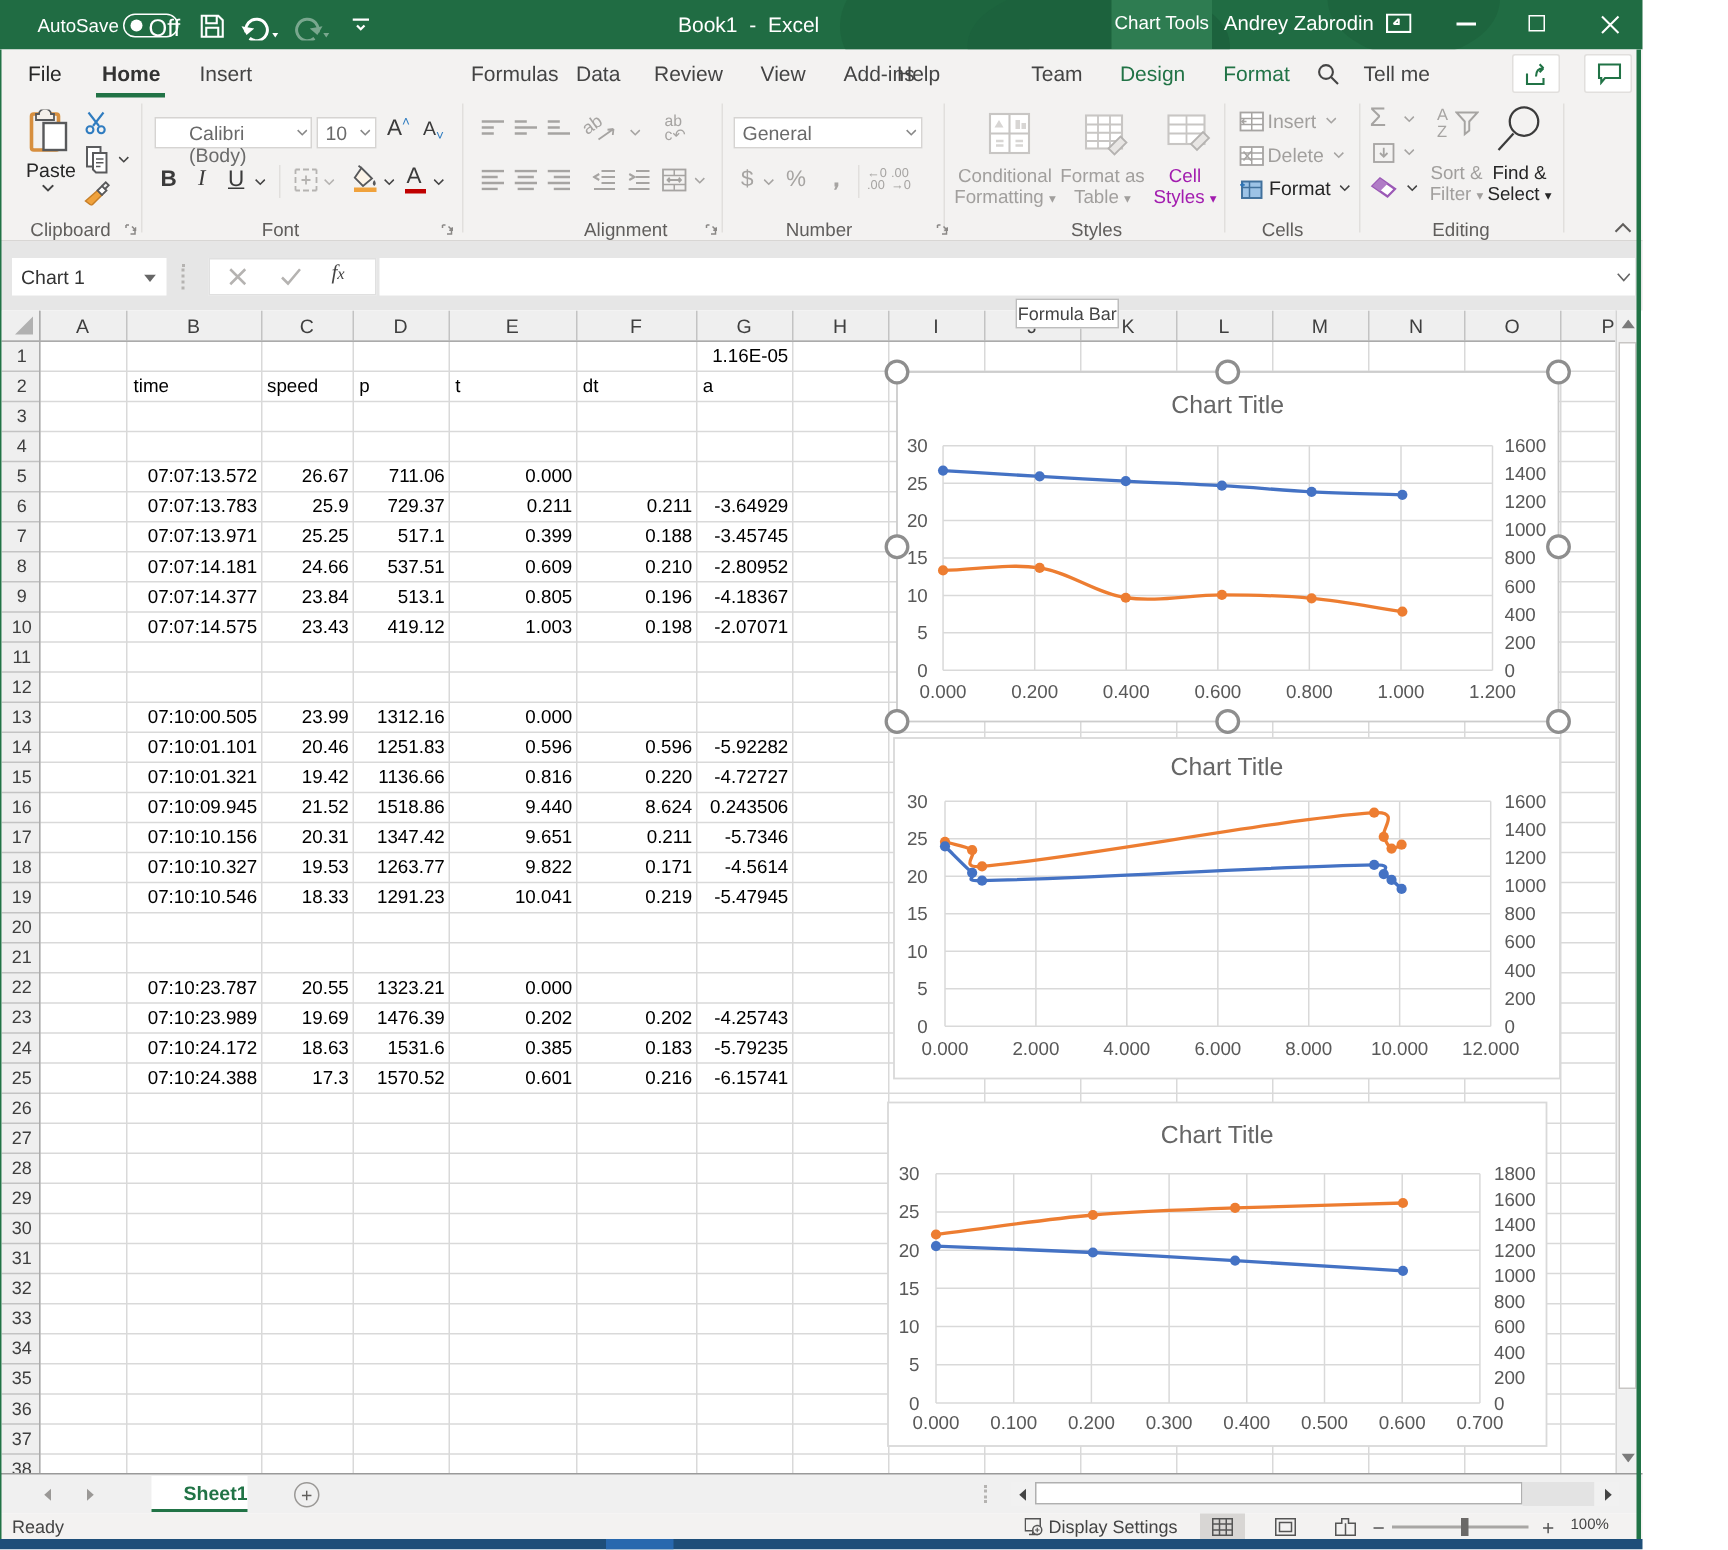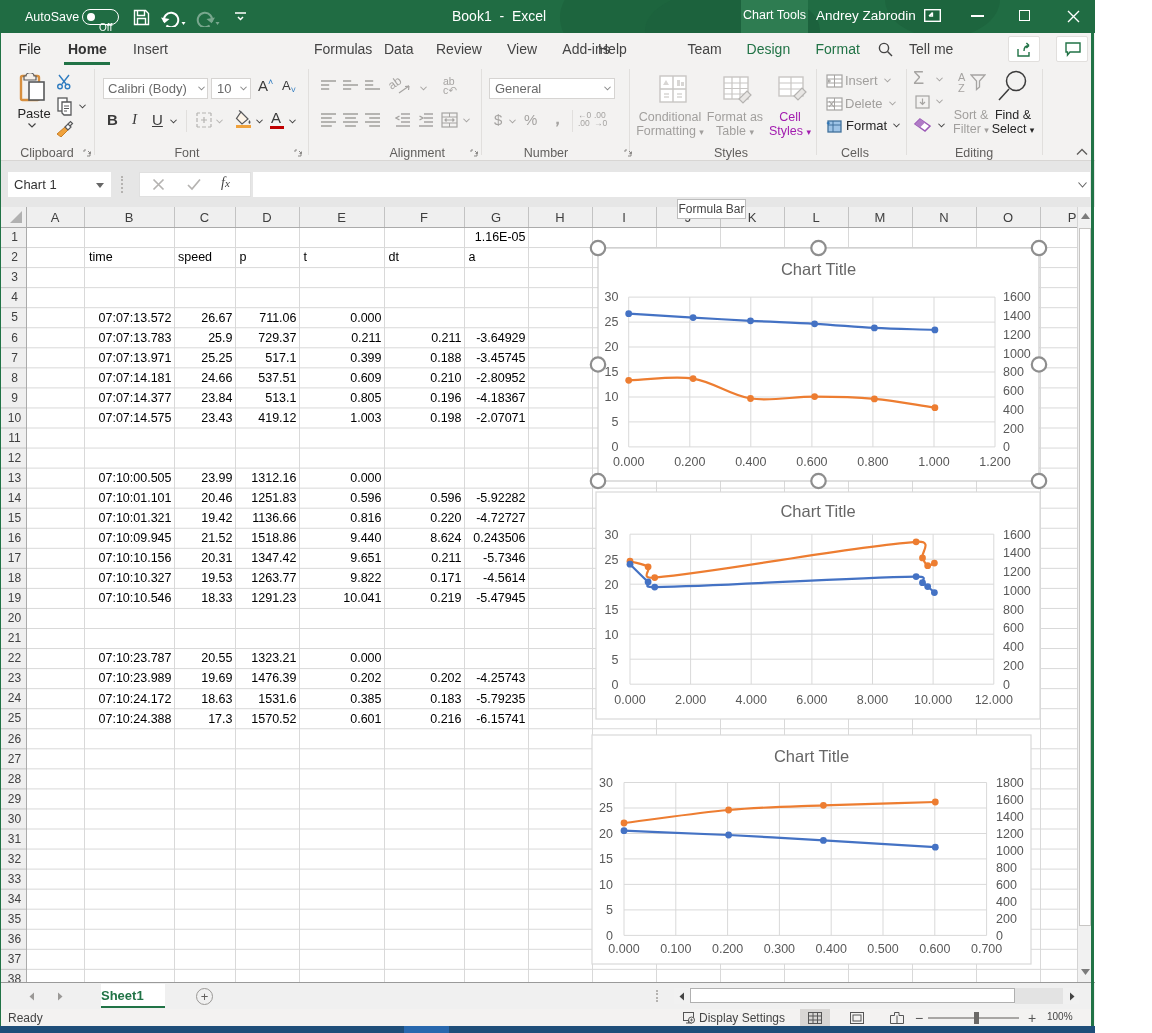--- a/index.html
+++ b/index.html
@@ -4,21 +4,21 @@
 body{width:1152px;height:1033px;background:#ffffff;font-family:'Liberation Sans',sans-serif;overflow:hidden;position:relative}
 .abs{position:absolute}
 </style></head><body>
 <div class="abs" style="left:0;top:0;width:1095px;height:33px;background:#206c43;overflow:hidden">
  <div class="abs" style="left:560px;top:-30px;width:130px;height:95px;background:#1d653e;border-radius:50%"></div>
  <div class="abs" style="left:645px;top:-12px;width:175px;height:85px;background:#1c623d;border-radius:50%"></div>
  <div class="abs" style="left:885px;top:-40px;width:115px;height:78px;background:#1d653e;border-radius:50%"></div>
  <div class="abs" style="left:25px;top:10px;color:#fff;font-size:12.5px">AutoSave</div>
  <div class="abs" style="left:82px;top:9px;width:37px;height:16px;border:1px solid #fff;border-radius:8px">
    <div class="abs" style="left:4px;top:3px;width:8px;height:8px;background:#fff;border-radius:50%"></div>
-   <div class="abs" style="left:16px;top:12px;color:#fff;font-size:10px">Off</div>
+   <div class="abs" style="left:16px;top:1px;color:#fff;font-size:16px">Off</div>
  </div>
  <svg class="abs" style="left:133px;top:9px" width="17" height="17" viewBox="0 0 17 17">
       <path d="M1.5 1.5 h11 l3 3 v11 h-14 z M4.5 1.5 v5 h7 v-5 M4.5 15.5 v-6 h8 v6" fill="none" stroke="#fff" stroke-width="1.4"></path>
     </svg>
  <svg class="abs" style="left:160px;top:7px" width="26" height="20" viewBox="0 0 26 20">
       <path d="M4 14.5 a7.2 7.2 0 1 1 2.4 4" fill="none" stroke="#fff" stroke-width="2"></path>
       <path d="M1 10.5 l3.4 5.8 L9.5 12 z" fill="#fff"></path>
       <path d="M21.5 15 h4 l-2 3 z" fill="#fff"></path>
     </svg>
  <svg class="abs" style="left:194px;top:7px" width="26" height="20" viewBox="0 0 26 20" opacity="0.4">
@@ -125,21 +125,21 @@
 <path d="M7 9 h5 M7 11.5 h5 M7 14 h3" stroke="#58595b" stroke-width="1"></path>
     </svg>
     <svg class="abs" style="left:79px;top:38px" width="7" height="5" viewBox="0 0 8 5">
       <path d="M0.5 0.5 L4 4 L7.5 0.5" fill="none" stroke="#444" stroke-width="1.2"></path>
     </svg>
     <svg class="abs" style="left:55px;top:54px" width="19" height="17" viewBox="0 0 19 17">
 <path d="M2 14 L10 7 l3 3 -7 7 z" fill="#f0a23c" stroke="#c77f28" stroke-width="1"></path>
 <path d="M10 7 l3 -3 3 3 -3 3 z" fill="#fff" stroke="#58595b" stroke-width="1.2"></path>
 <path d="M13 4 l2.5 -2.5 2 2 -2.5 2.5" fill="none" stroke="#58595b" stroke-width="1.2"></path>
     </svg>
-    <div class="abs" style="left:103px;top:12px;width:105px;height:21px;background:#fff;border:1px solid #d6d4d2;font-size:13px;color:#6a6a6a;padding:2px 4px">Calibri (Body)</div>
+    <div class="abs" style="left:103px;top:12px;width:105px;height:21px;background:#fff;border:1px solid #d6d4d2;font-size:13px;color:#6a6a6a;padding:2px 22px">Calibri (Body)</div>
     <svg class="abs" style="left:198px;top:20px" width="7" height="5" viewBox="0 0 8 5">
       <path d="M0.5 0.5 L4 4 L7.5 0.5" fill="none" stroke="#888" stroke-width="1.2"></path>
     </svg>
     <div class="abs" style="left:211px;top:12px;width:40px;height:21px;background:#fff;border:1px solid #d6d4d2;font-size:13px;color:#6a6a6a;padding:2px 5px">10</div>
     <svg class="abs" style="left:240px;top:20px" width="7" height="5" viewBox="0 0 8 5">
       <path d="M0.5 0.5 L4 4 L7.5 0.5" fill="none" stroke="#888" stroke-width="1.2"></path>
     </svg>
     <div class="abs" style="left:258px;top:11px;font-size:15px;color:#3b3b3b">A<span style="position:relative;top:-6px;left:0;font-size:9px;color:#2f7cc0">˄</span></div>
     <div class="abs" style="left:282px;top:12px;font-size:13px;color:#3b3b3b">A<span style="position:relative;top:3px;font-size:9px;color:#2f7cc0">˅</span></div>
     <div class="abs" style="left:107px;top:45px;font-size:15px;font-weight:bold;color:#3b3b3b">B</div>
@@ -831,21 +831,21 @@
     </svg>
 </div>
 <div class="abs" style="left:0;top:982px;width:1095px;height:27px;background:#f0f0f0;border-top:1px solid #9a9a9a">
  <svg class="abs" style="left:28px;top:9px" width="8" height="9" viewBox="0 0 8 9">
       <path d="M6 0.5 L1.5 4.5 L6 8.5 Z" fill="#9a9896"></path>
     </svg>
  <svg class="abs" style="left:56px;top:9px" width="8" height="9" viewBox="0 0 8 9">
       <path d="M2 0.5 L6.5 4.5 L2 8.5 Z" fill="#9a9896"></path>
     </svg>
  <div class="abs" style="left:101px;top:1px;width:64px;height:24px;background:#fff;border-bottom:2.5px solid #217346"></div>
- <div class="abs" style="left:101px;top:5px;width:64px;text-align:left;font-size:13px;font-weight:bold;color:#217346">Sheet1</div>
+ <div class="abs" style="left:101px;top:5px;width:64px;text-align:right;font-size:13px;font-weight:bold;color:#217346">Sheet1</div>
  <div class="abs" style="left:196px;top:5px;width:17px;height:17px;border:1px solid #9a9896;border-radius:50%;color:#605e5c;font-size:13px;text-align:center;line-height:15px">+</div>
  <div class="abs" style="left:656px;top:7px;width:2px;height:12px;border-left:2px dotted #b5b3b1"></div>
  <div class="abs" style="left:674px;top:5px;width:16px;height:16px;background:#f1f1f1">
       <svg class="abs" style="left:5px;top:4px" width="6" height="9" viewBox="0 0 6 9">
         <path d="M5 0.5 L0.5 4.5 L5 8.5 Z" fill="#444"></path>
       </svg>
     </div>
  <div class="abs" style="left:690px;top:5px;width:325px;height:15px;background:#fff;border:1px solid #b0b0b0"></div>
  <div class="abs" style="left:1015px;top:5px;width:48px;height:16px;background:#e3e3e3"></div>
  <div class="abs" style="left:1063px;top:5px;width:16px;height:16px;background:#f1f1f1">

